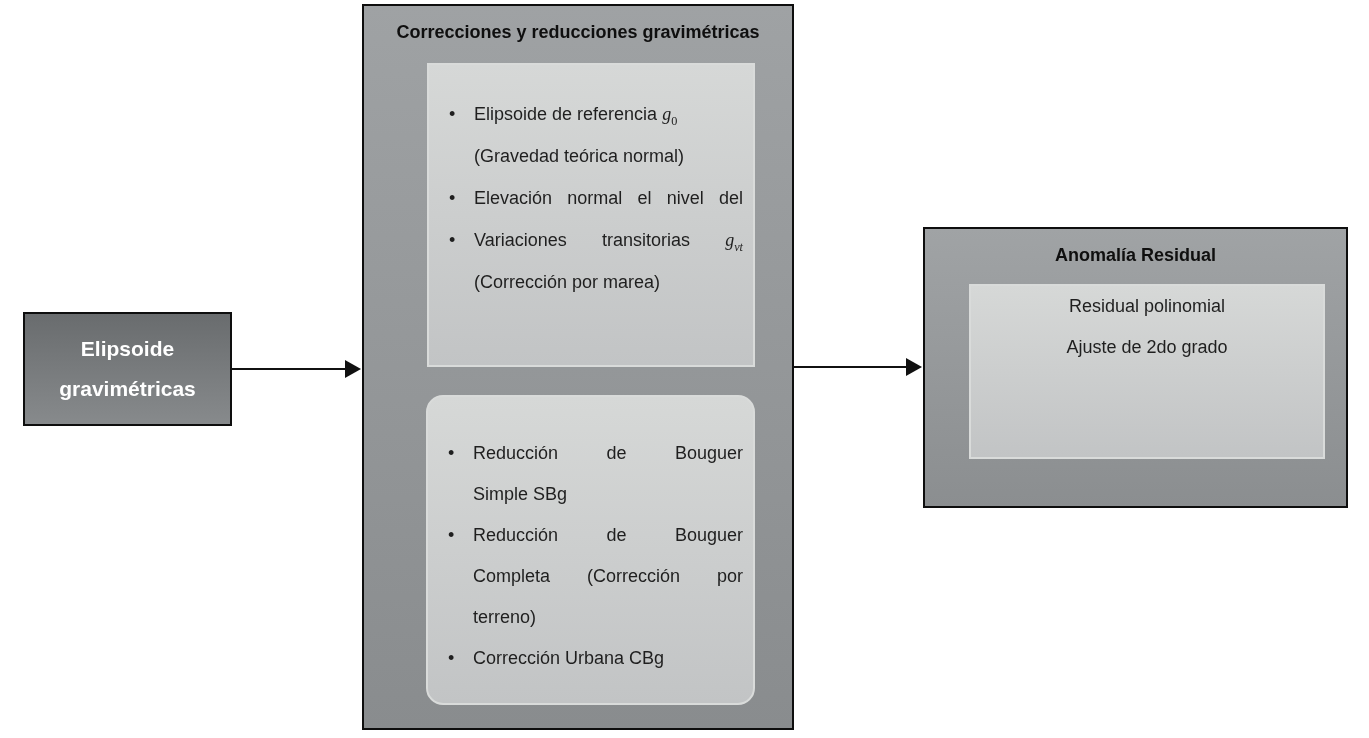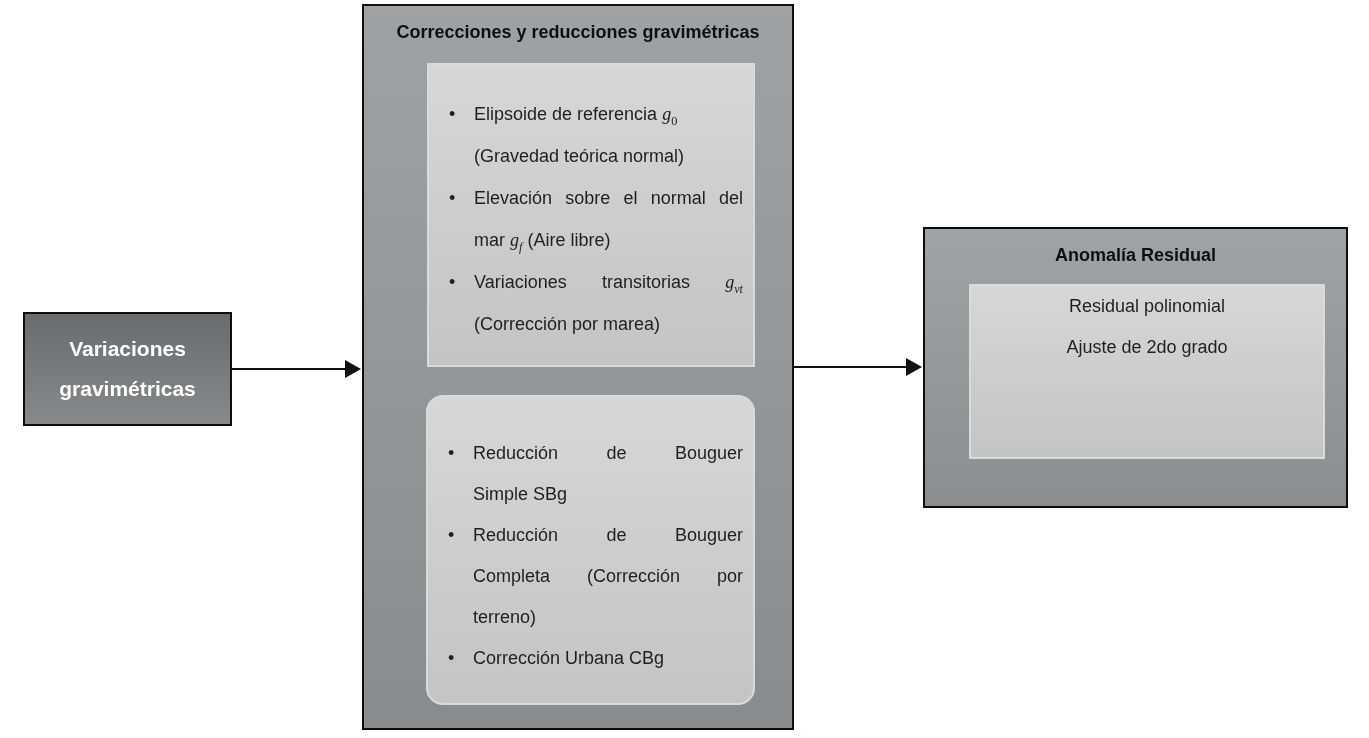--- a/index.html
+++ b/index.html
@@ -58,38 +58,37 @@
   .ahead-1{left:345px;top:360px;}
   .aline-2{left:794px;top:366px;width:112px;}
   .ahead-2{left:906px;top:358px;}
 </style>
 </head>
 <body>
 
 <div class="stage">
 
   <div class="node node-left">
-    <span>Variaciones gravimétricas</span>
+    <span>Elipsoide gravimétricas</span>
   </div>
 
   <div class="aline aline-1"></div>
   <div class="ahead ahead-1"></div>
 
   <div class="node node-middle">
     <div class="node-title">Correcciones y reducciones gravimétricas</div>
   </div>
 
   <div class="panel panel-top">
     <div class="bullet">
       <div class="line"><span>Elipsoide de referencia </span><i class="mg"><span>g</span><sub class="rm">0</sub></i></div>
       <div class="line"><span>(Gravedad teórica normal)</span></div>
     </div>
     <div class="bullet">
-      <div class="jline"><span>Elevación sobre el normal del</span></div>
-      <div class="line"><span>mar </span><i class="mg"><span>g</span><sub>f</sub></i><span> (Aire libre)</span></div>
+      <div class="jline"><span>Elevación normal el nivel del</span></div>
     </div>
     <div class="bullet">
       <div class="jline"><span>Variaciones transitorias </span><i class="mg"><span>g</span><sub>vt</sub></i></div>
       <div class="line"><span>(Corrección por marea)</span></div>
     </div>
   </div>
 
   <div class="panel panel-bottom">
     <div class="bullet">
       <div class="jline"><span>Reducción de Bouguer</span></div>

